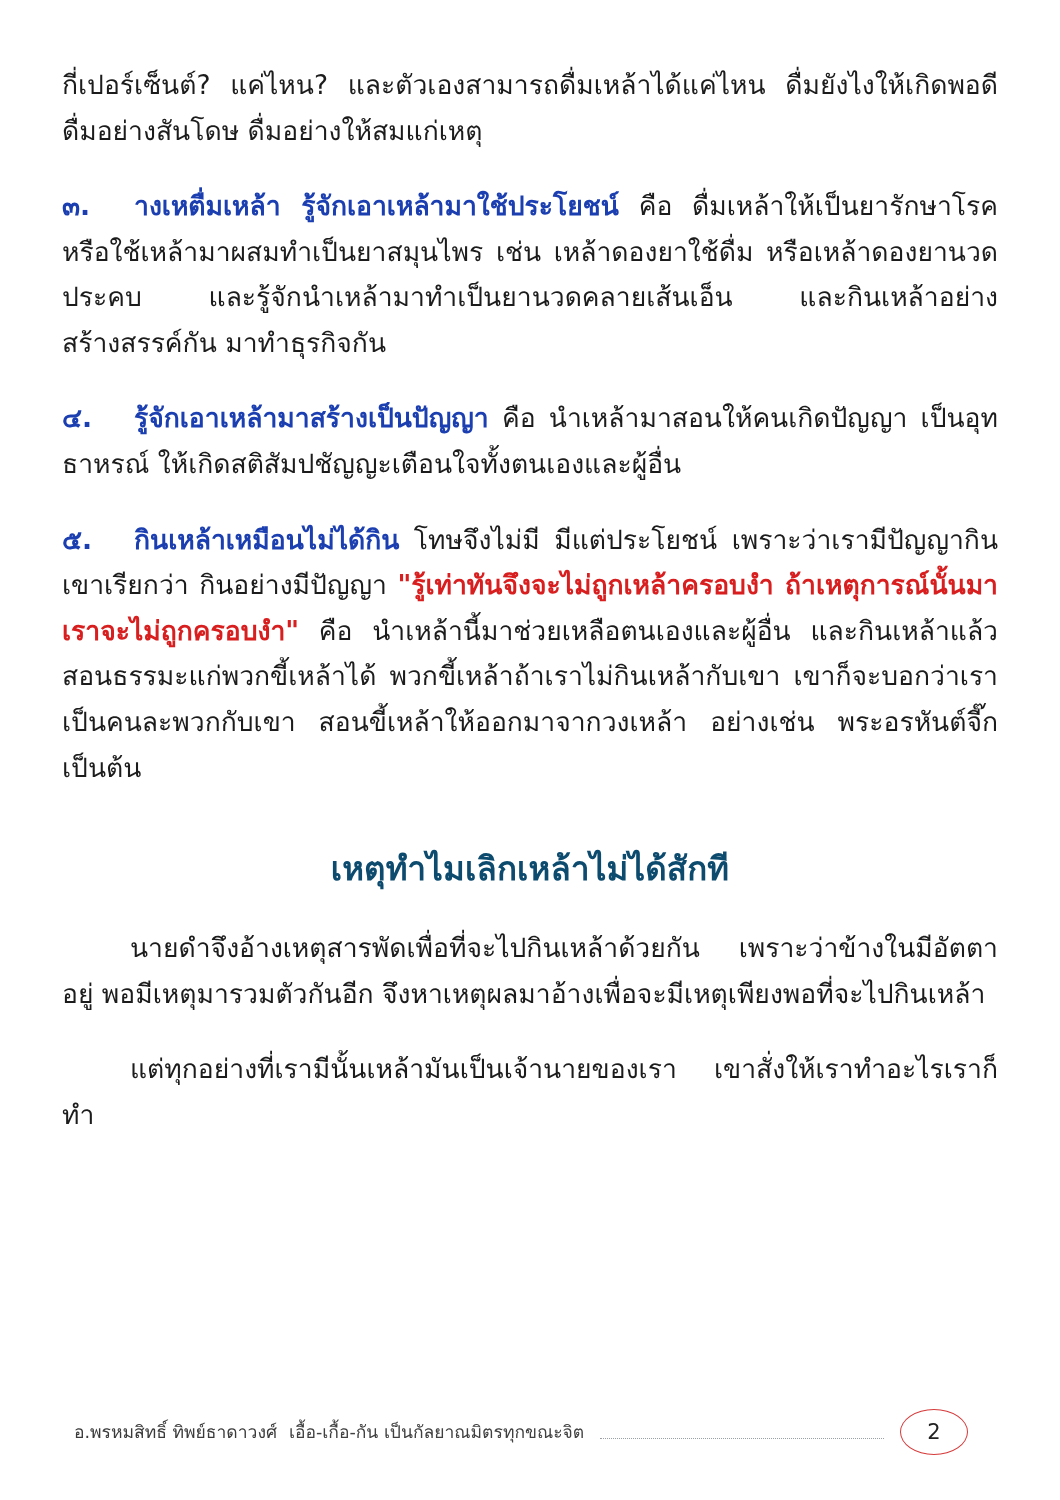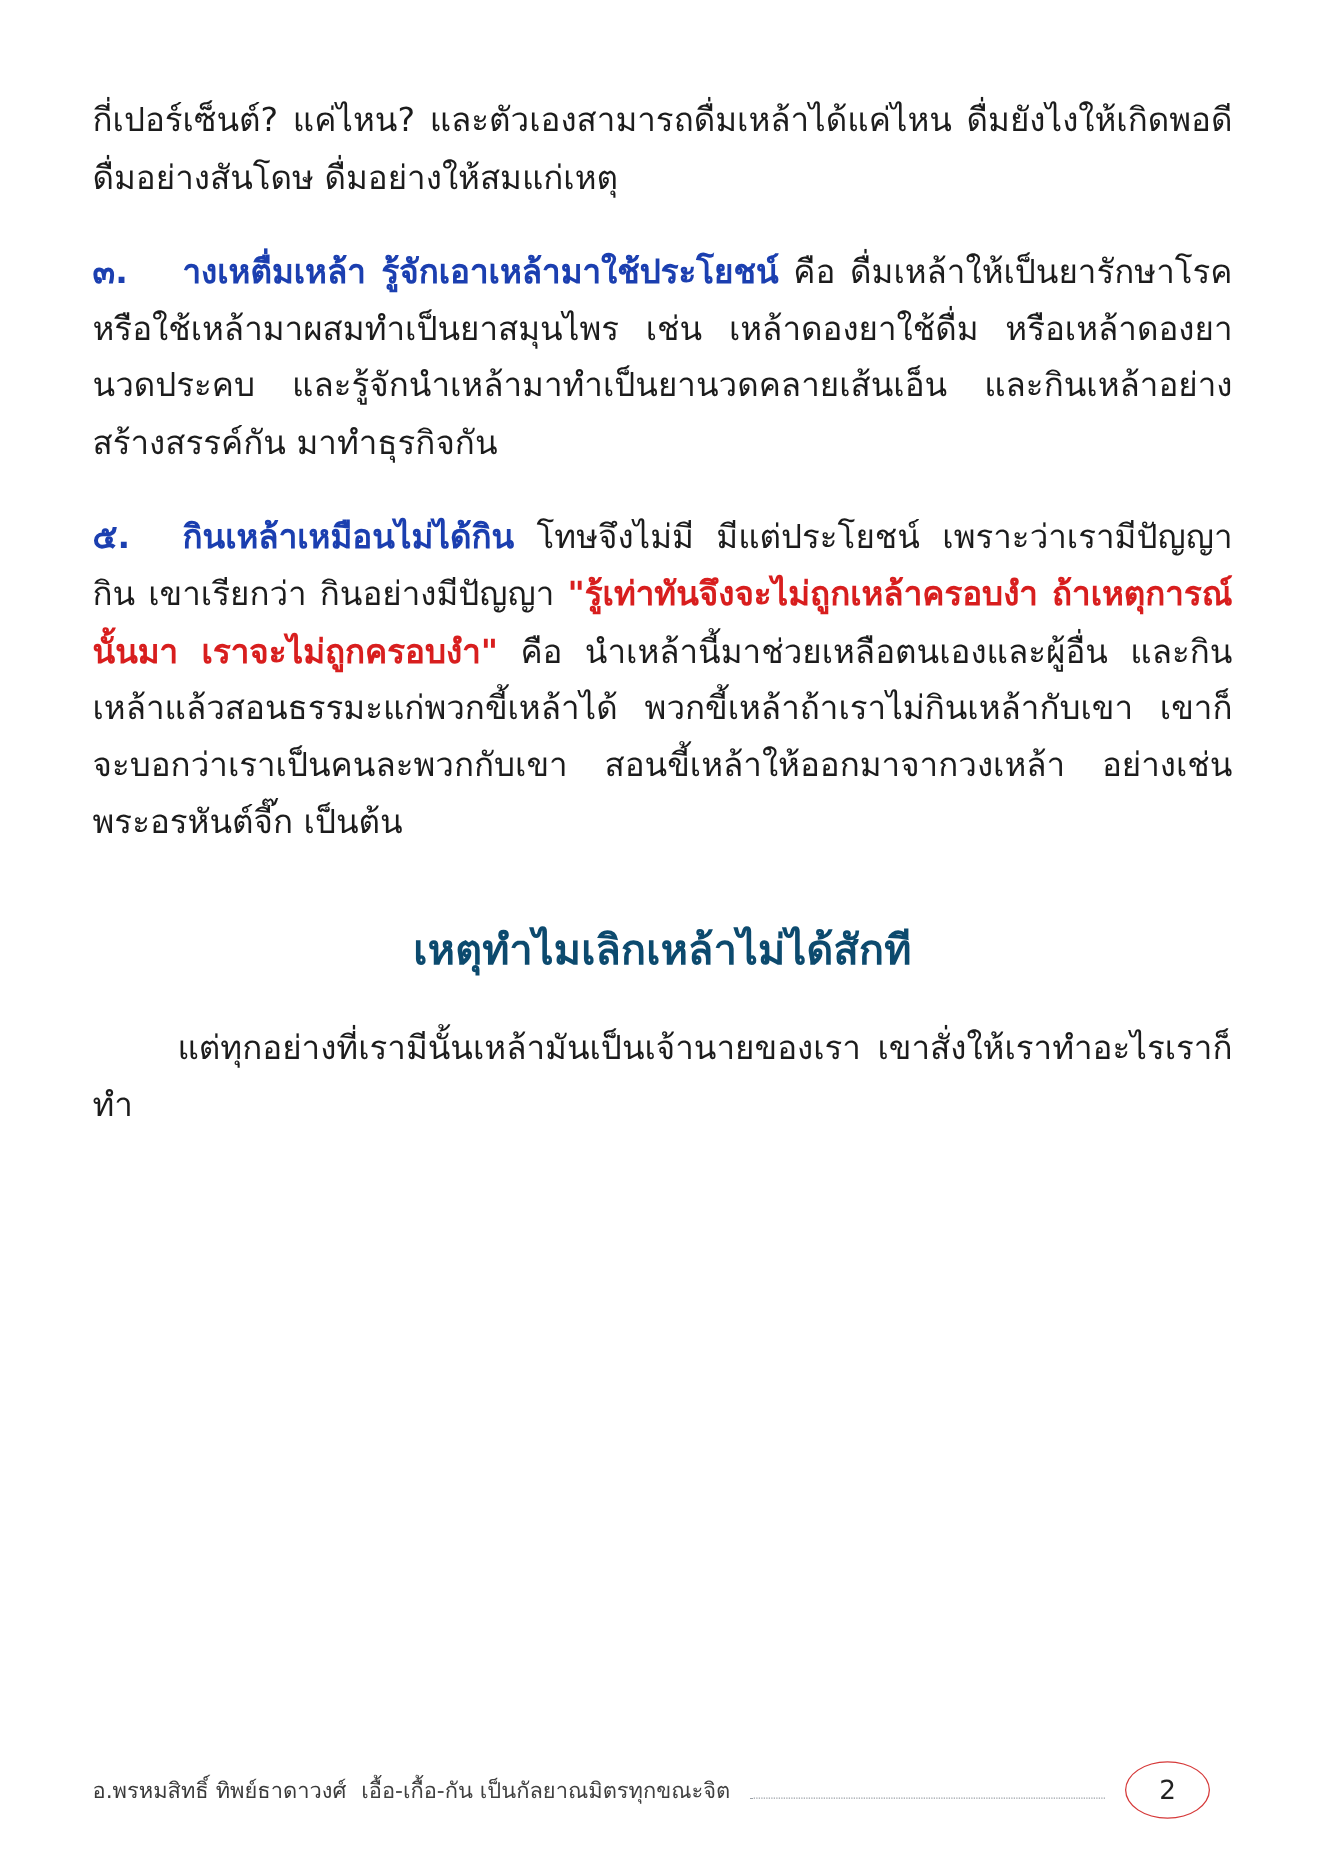--- a/index.html
+++ b/index.html
@@ -16,21 +16,21 @@
     overflow: hidden;
   }
   .page {
     position: relative;
     width: 1060px;
     height: 1500px;
     box-sizing: border-box;
     padding: 62px 62px 0 62px;
   }
   p {
-    margin: 12px;
+    margin: 0;
     font-size: 26.5px;
     line-height: 1.72;
     text-align: justify;
     text-justify: inter-word;
     color: #1c1c1c;
   }
   .para {
     margin-bottom: 6px;
   }
   .blue-head {
@@ -113,28 +113,34 @@
 <body>
 
 <div class="page">
 
   <p class="para">กี่เปอร์เซ็นต์? แค่ไหน? และตัวเองสามารถดื่มเหล้าได้แค่ไหน ดื่มยังไงให้เกิดพอดี ดื่มอย่างสันโดษ ดื่มอย่างให้สมแก่เหตุ</p>
 
   <p class="para gap-top">
     <span class="numlead blue-head">๓.</span><span class="blue-head">างเหตื่มเหล้า รู้จักเอาเหล้ามาใช้ประโยชน์</span> <span>คือ ดื่มเหล้าให้เป็นยารักษาโรค หรือใช้เหล้ามาผสมทำเป็นยาสมุนไพร เช่น เหล้าดองยาใช้ดื่ม หรือเหล้าดองยานวดประคบ    และรู้จักนำเหล้ามาทำเป็นยานวดคลายเส้นเอ็น    และกินเหล้าอย่างสร้างสรรค์กัน มาทำธุรกิจกัน</span>
   </p>
 
+  <p class="para gap-top">
+    <span class="numlead blue-head">๔.</span><span class="blue-head">รู้จักเอาเหล้ามาสร้างเป็นปัญญา</span> <span>คือ  นำเหล้ามาสอนให้คนเกิดปัญญา เป็นอุทธาหรณ์ ให้เกิดสติสัมปชัญญะเตือนใจทั้งตนเองและผู้อื่น</span>
+  </p>
 
   <p class="para gap-top">
     <span class="numlead blue-head">๕.</span><span class="blue-head">กินเหล้าเหมือนไม่ได้กิน</span> <span>โทษจึงไม่มี  มีแต่ประโยชน์ เพราะว่าเรามีปัญญากิน เขาเรียกว่า กินอย่างมีปัญญา </span><span class="red-quote">"รู้เท่าทันจึงจะไม่ถูกเหล้าครอบงำ ถ้าเหตุการณ์นั้นมา  เราจะไม่ถูกครอบงำ"</span><span> คือ   นำเหล้านี้มาช่วยเหลือตนเองและผู้อื่น   และกินเหล้าแล้วสอนธรรมะแก่พวกขี้เหล้าได้   พวกขี้เหล้าถ้าเราไม่กินเหล้ากับเขา  เขาก็จะบอกว่าเราเป็นคนละพวกกับเขา  สอนขี้เหล้าให้ออกมาจากวงเหล้า อย่างเช่น พระอรหันต์จี๊ก เป็นต้น</span>
   </p>
 
   <div class="section-title">เหตุทำไมเลิกเหล้าไม่ได้สักที</div>
 
 
+  <p class="para gap-top">
+    <span class="lead-space"></span><span>นายดำจึงอ้างเหตุสารพัดเพื่อที่จะไปกินเหล้าด้วยกัน  เพราะว่าข้างในมีอัตตาอยู่ พอมีเหตุมารวมตัวกันอีก จึงหาเหตุผลมาอ้างเพื่อจะมีเหตุเพียงพอที่จะไปกินเหล้า</span>
+  </p>
 
   <p class="para gap-top">
     <span class="lead-space"></span><span>แต่ทุกอย่างที่เรามีนั้นเหล้ามันเป็นเจ้านายของเรา    เขาสั่งให้เราทำอะไรเราก็ทำ</span>
   </p>
 
   <div class="footer">
     <span class="footer-author">อ.พรหมสิทธิ์ ทิพย์ธาดาวงศ์</span>
     <span class="footer-motto">เอื้อ-เกื้อ-กัน เป็นกัลยาณมิตรทุกขณะจิต</span>
     <span class="footer-dots"></span>
     <span class="page-number">2</span>

